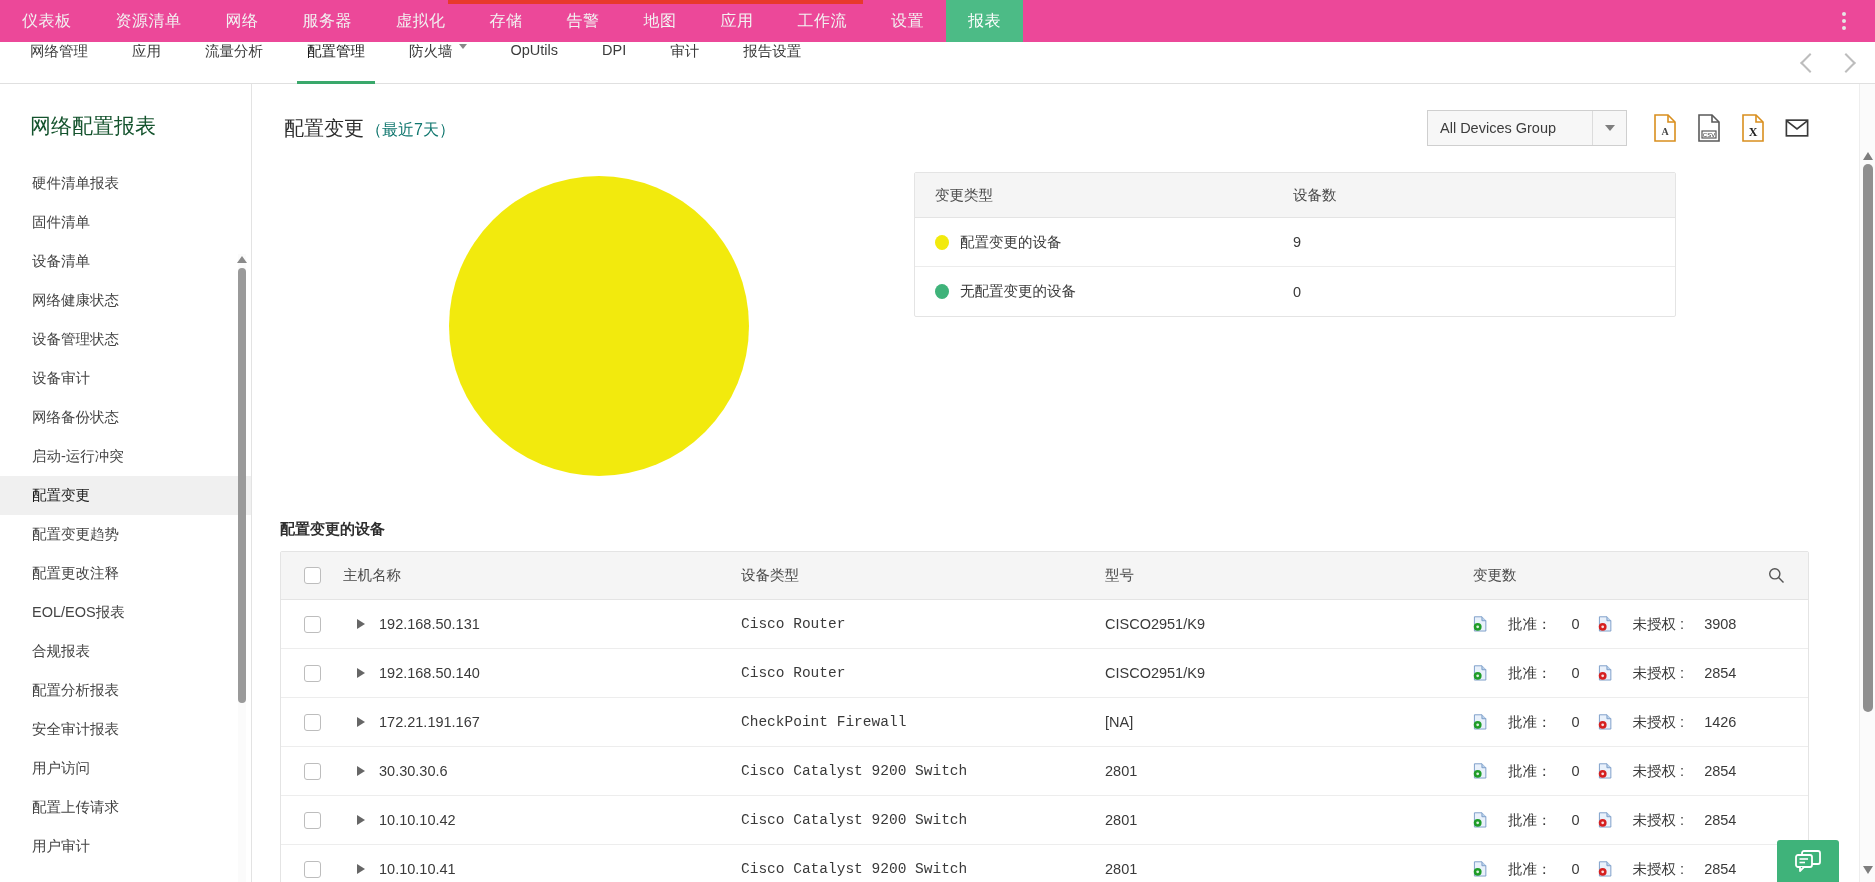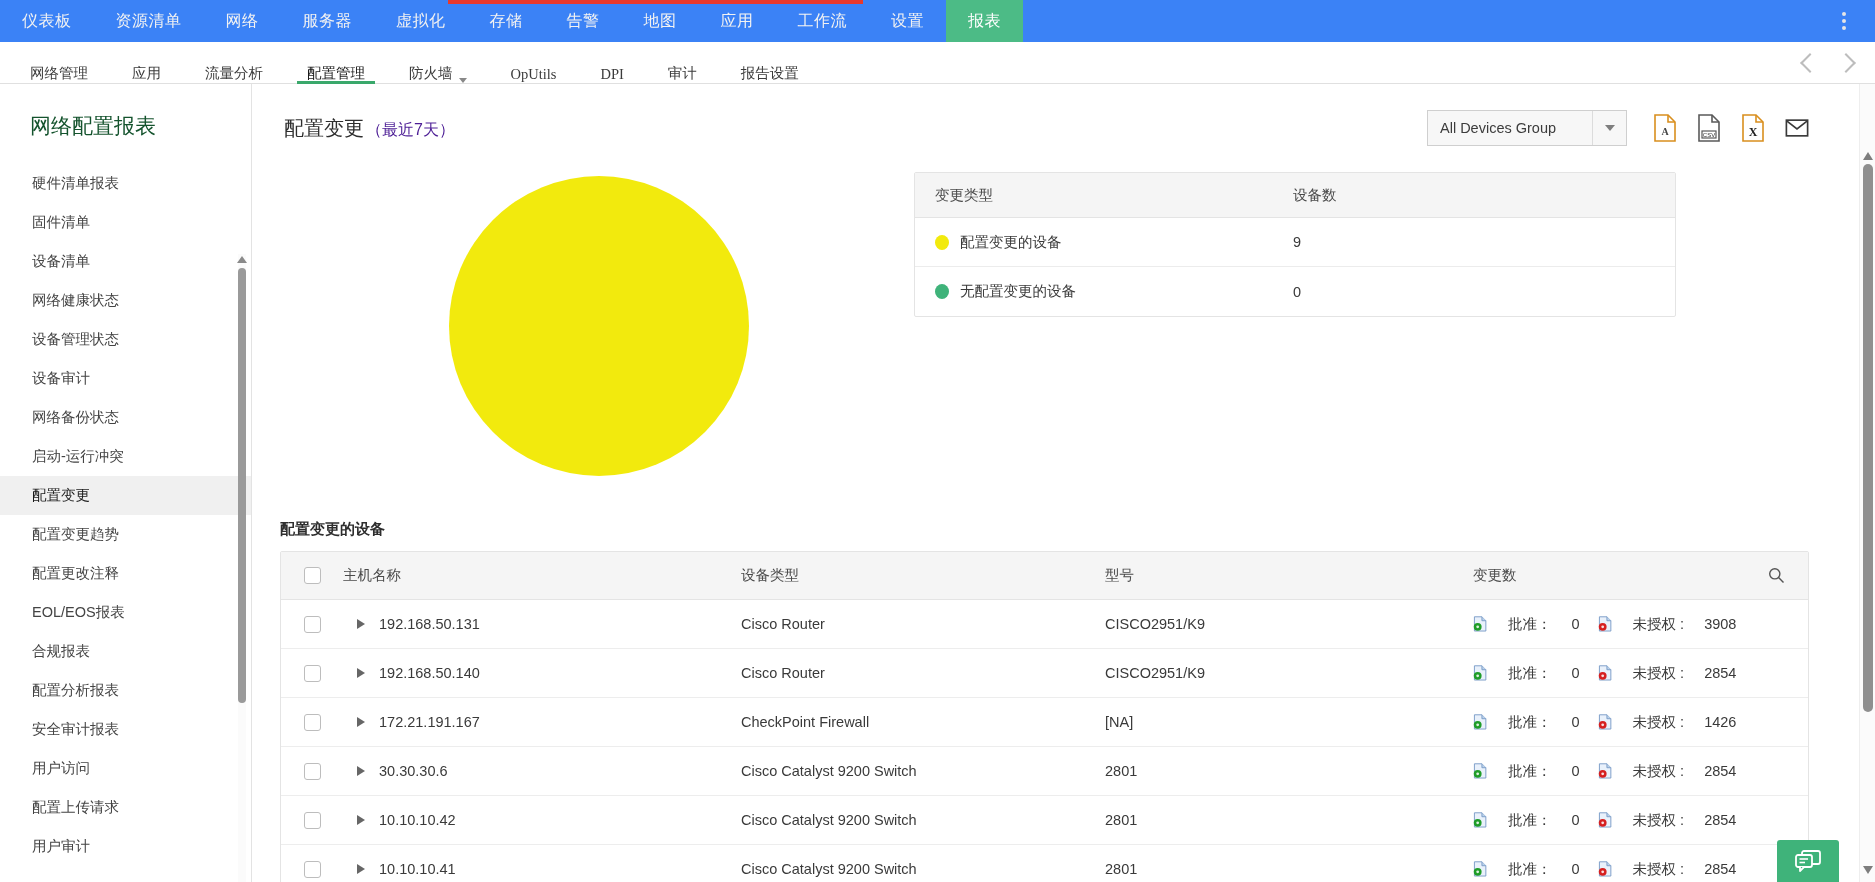--- a/index.html
+++ b/index.html
@@ -13,21 +13,21 @@
   #app { position: relative; width: 1875px; height: 882px; overflow: hidden; }
 
   
   .progress-sliver {
     position: absolute; top: 0; left: 448px; width: 415px; height: 4px;
     background: #e8392c; z-index: 40;
   }
 
   
   .topnav {
-    position: relative; height: 42px; background: #3b82f6;
+    position: relative; height: 42px; background: #ec4899;
     display: flex; align-items: stretch; z-index: 20;
   }
   .topnav-items { display: flex; align-items: stretch; }
   .topnav-item {
     display: flex; align-items: center; justify-content: center;
     padding: 0 22px; color: #f2f2f2; font-size: 16px;
     letter-spacing: .5px; cursor: pointer; white-space: nowrap;
   }
   .topnav-item.active { background: #4cbb86; color: #fff; }
   .topnav-spacer { flex: 1; }
@@ -38,22 +38,22 @@
   .kebab i { display: block; width: 4px; height: 4px; border-radius: 50%; background: #e6e6e6; }
 
   
   .subnav {
     position: relative; height: 42px; background: #fff;
     border-bottom: 1px solid #e0e0e0;
     display: flex; align-items: stretch; z-index: 15;
   }
   .subnav-items { display: flex; align-items: stretch; padding-left: 8px; }
   .subnav-item {
-    position: relative; display: flex; align-items: flex-end; gap: 6px;
-    padding: 0 22px; font-size: 14.5px; color: #3b3b3b; cursor: pointer; white-space: nowrap; font-family: Liberation Serif, serif;
+    position: relative; display: flex; align-items: flex-start; gap: 6px;
+    padding: 0 22px; font-size: 14.5px; color: #3b3b3b; cursor: pointer; white-space: nowrap;
   }
   .subnav-item.active { color: #1a1a1a; }
   .subnav-item.active::after {
     content: ""; position: absolute; left: 12px; right: 12px; bottom: -1px;
     height: 3px; background: #3aa86b;
   }
   .caret-down {
     width: 0; height: 0; border-left: 4px solid transparent;
     border-right: 4px solid transparent; border-top: 5px solid #888;
     margin-top: 2px;
@@ -100,21 +100,21 @@
   
   .main {
     position: relative; flex: 1; background: #fff; overflow: hidden; height: 798px;
   }
   .main-inner { position: relative; width: 1603px; padding: 0 0 0 0; }
 
   .page-head {
     display: flex; align-items: center; padding: 26px 46px 20px 32px;
   }
   .page-title { font-size: 20px; color: #2e2e2e; }
-  .page-title .sub { color: #4c1d95; font-size: 16px; margin-left: 2px; }
+  .page-title .sub { color: #0f766e; font-size: 16px; margin-left: 2px; }
   .head-spacer { flex: 1; }
 
   .dd {
     display: flex; align-items: center; width: 200px; height: 36px;
     border: 1px solid #cfcfcf; background: #f7f7f7; border-radius: 0;
     font-size: 14.5px; color: #3c3c3c; cursor: pointer;
   }
   .dd .val { padding-left: 12px; flex: 1; white-space: nowrap; overflow: hidden; }
   .dd .arrowbox {
     width: 34px; height: 100%; border-left: 1px solid #dcdcdc;
@@ -157,21 +157,21 @@
     background: #f5f5f5; border-bottom: 1px solid #e4e4e4;
     font-size: 14.5px; color: #4a4a4a;
   }
   .tbl-row {
     display: flex; align-items: center; height: 49px;
     border-bottom: 1px solid #ededed; font-size: 14.5px; color: #3a3a3a;
   }
   .c-chk   { flex: 0 0 62px; display: flex; justify-content: center; align-items: center; }
   .c-exp   { flex: 0 0 36px; display: flex; justify-content: center; align-items: center; }
   .c-host  { flex: 0 0 362px; }
-  .c-type  { flex: 0 0 364px; }
+  .c-type  { flex: 0 0 364px; font-family: Liberation Mono, monospace; }
   .c-model { flex: 0 0 368px; }
   .c-chg   { flex: 1; display: flex; align-items: center; }
   .c-search{ flex: 0 0 64px; display: flex; justify-content: center; align-items: center; }
 
   .tbl-head .c-host { flex: 0 0 398px; }
   .tbl-head .c-chk  { flex: 0 0 62px; }
 
   .chk {
     width: 17px; height: 17px; border: 1px solid #bdbdbd; border-radius: 3px;
     background: #fff; cursor: pointer;

